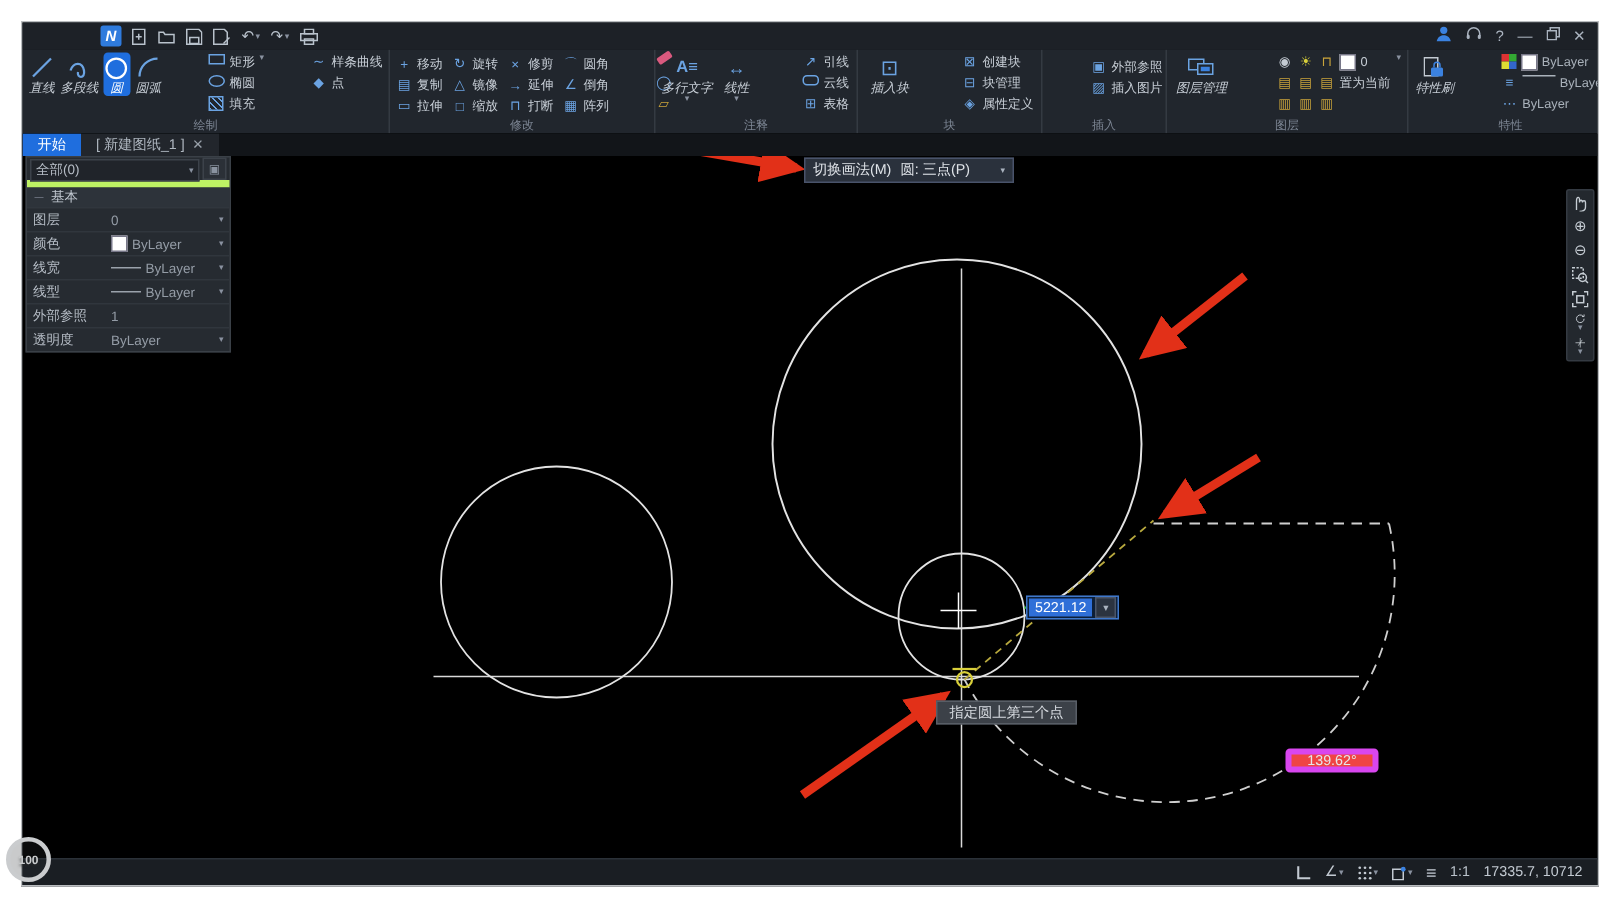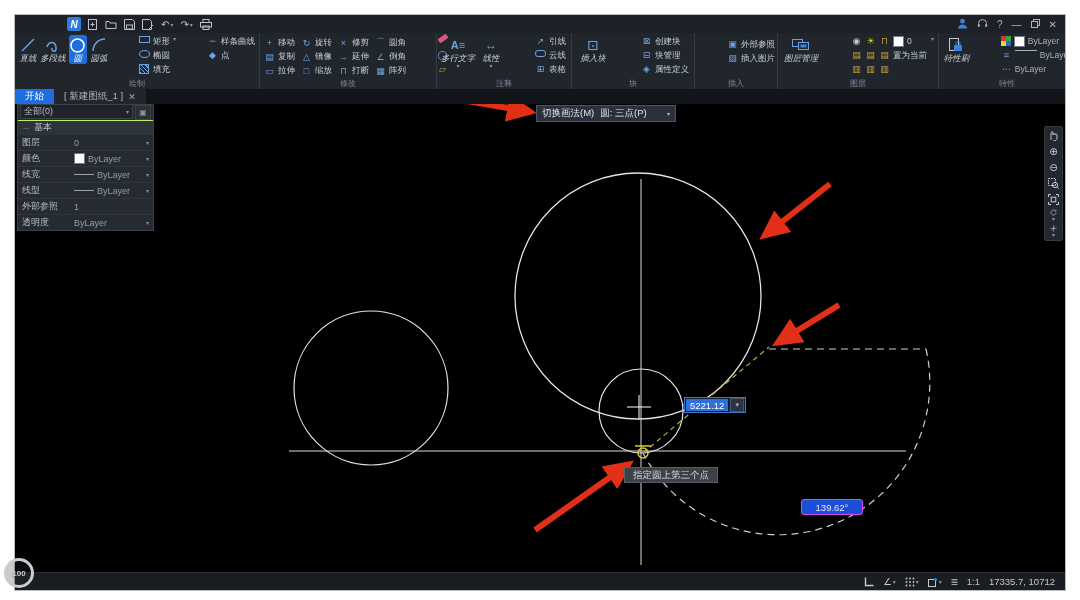--- a/index.html
+++ b/index.html
@@ -50,21 +50,21 @@
   
   .content{flex:1;position:relative;background:#000;overflow:hidden;}
   .canvas-svg{position:absolute;left:0;top:0;}
   .tabstrip{position:absolute;left:0;top:0;right:0;height:15px;background:#121519;display:flex;align-items:stretch;}
   .tab{display:flex;align-items:center;padding:0 10px;font-size:9.5px;color:#aeb6bf;background:#22262c;gap:5px;cursor:default;}
   .tab.active{background:#1f6ede;color:#fff;}
   .tabclose{font-size:9px;color:#9aa2ab;cursor:default;}
   
   .ppanel{position:absolute;left:2px;top:15px;width:137px;background:#262b31;border:1px solid #3a4047;
     box-sizing:border-box;font-size:9px;color:#b6bdc6;}
-  .pfilter{display:flex;align-items:flex-end;height:15px;border-bottom:1px solid #bef264;}
+  .pfilter{display:flex;align-items:flex-start;height:15px;border-bottom:5px solid #bef264;}
   .pfselect{flex:1;display:flex;align-items:center;height:13px;margin:1px 2px;background:#20242a;
     border:1px solid #3c424a;padding:0 3px;gap:4px;}
   .pfselect .txt{flex:1;}
   .pfbtn{width:14px;height:13px;margin-right:2px;border:1px solid #3c424a;display:flex;align-items:center;
     justify-content:center;color:#8a93a0;font-size:8px;background:#2b3037;}
   .psection{display:flex;align-items:center;height:13px;background:#2d333a;padding:0 5px;gap:5px;color:#c3cad2;}
   .prow{display:flex;align-items:center;height:15px;border-top:1px solid #30363d;padding:0 4px;}
   .prow .lab{width:52px;flex:none;}
   .prow .val{flex:1;display:flex;align-items:center;gap:3px;color:#949ca6;}
   .prow .val .caret{margin-left:auto;}
@@ -75,22 +75,22 @@
     padding:0 5px;box-sizing:border-box;font-size:9.5px;color:#dfe3e8;white-space:nowrap;overflow:hidden;}
   .methodbar .caret{margin-left:auto;color:#aab3bf;}
   .diminput{position:absolute;left:669px;top:308px;height:16px;display:flex;align-items:center;
     background:#0d1f38;border:1px solid #3f77c9;box-sizing:border-box;padding:1px;}
   .diminput .seltext{background:#2f6fd8;color:#fff;font-size:9.5px;padding:0 4px;height:12px;
     display:flex;align-items:center;}
   .diminput .dbtn{width:12px;height:12px;margin-left:2px;background:#2b3340;border:1px solid #4a5568;
     color:#aab3bf;font-size:7px;display:flex;align-items:center;justify-content:center;}
   .tooltip{position:absolute;left:609px;top:378px;height:16px;background:#3c4148;border:1px solid #585e66;
     box-sizing:border-box;display:flex;align-items:center;padding:0 8px;font-size:9.5px;color:#d8dce1;white-space:nowrap;}
-  .anglelabel{position:absolute;left:786px;top:410px;width:62px;height:16px;background:#1d4ed8;
-    border:1px solid #d946ef;border-radius:3px;box-sizing:border-box;display:flex;align-items:center;
+  .anglelabel{position:absolute;left:842px;top:410px;width:62px;height:16px;background:#ef4444;
+    border:4px solid #d946ef;border-radius:3px;box-sizing:border-box;display:flex;align-items:center;
     justify-content:center;font-size:9.5px;color:#e4e8ec;}
   
   .navbar{position:absolute;left:1029px;top:37px;width:17px;background:#23282e;border:1px solid #343a42;
     border-radius:2px;display:flex;flex-direction:column;align-items:center;padding:2px 0;gap:3px;}
   .navbtn{width:13px;height:13px;display:flex;align-items:center;justify-content:center;color:#c6cdd4;
     font-size:10px;cursor:default;flex-direction:column;}
   .navbtn svg{display:block;}
   
   .statusbar{height:17px;background:#1a1e23;border-top:1px solid #2b3138;flex:none;display:flex;
     align-items:center;color:#b9c1ca;font-size:9.5px;padding:0 10px;gap:8px;}

